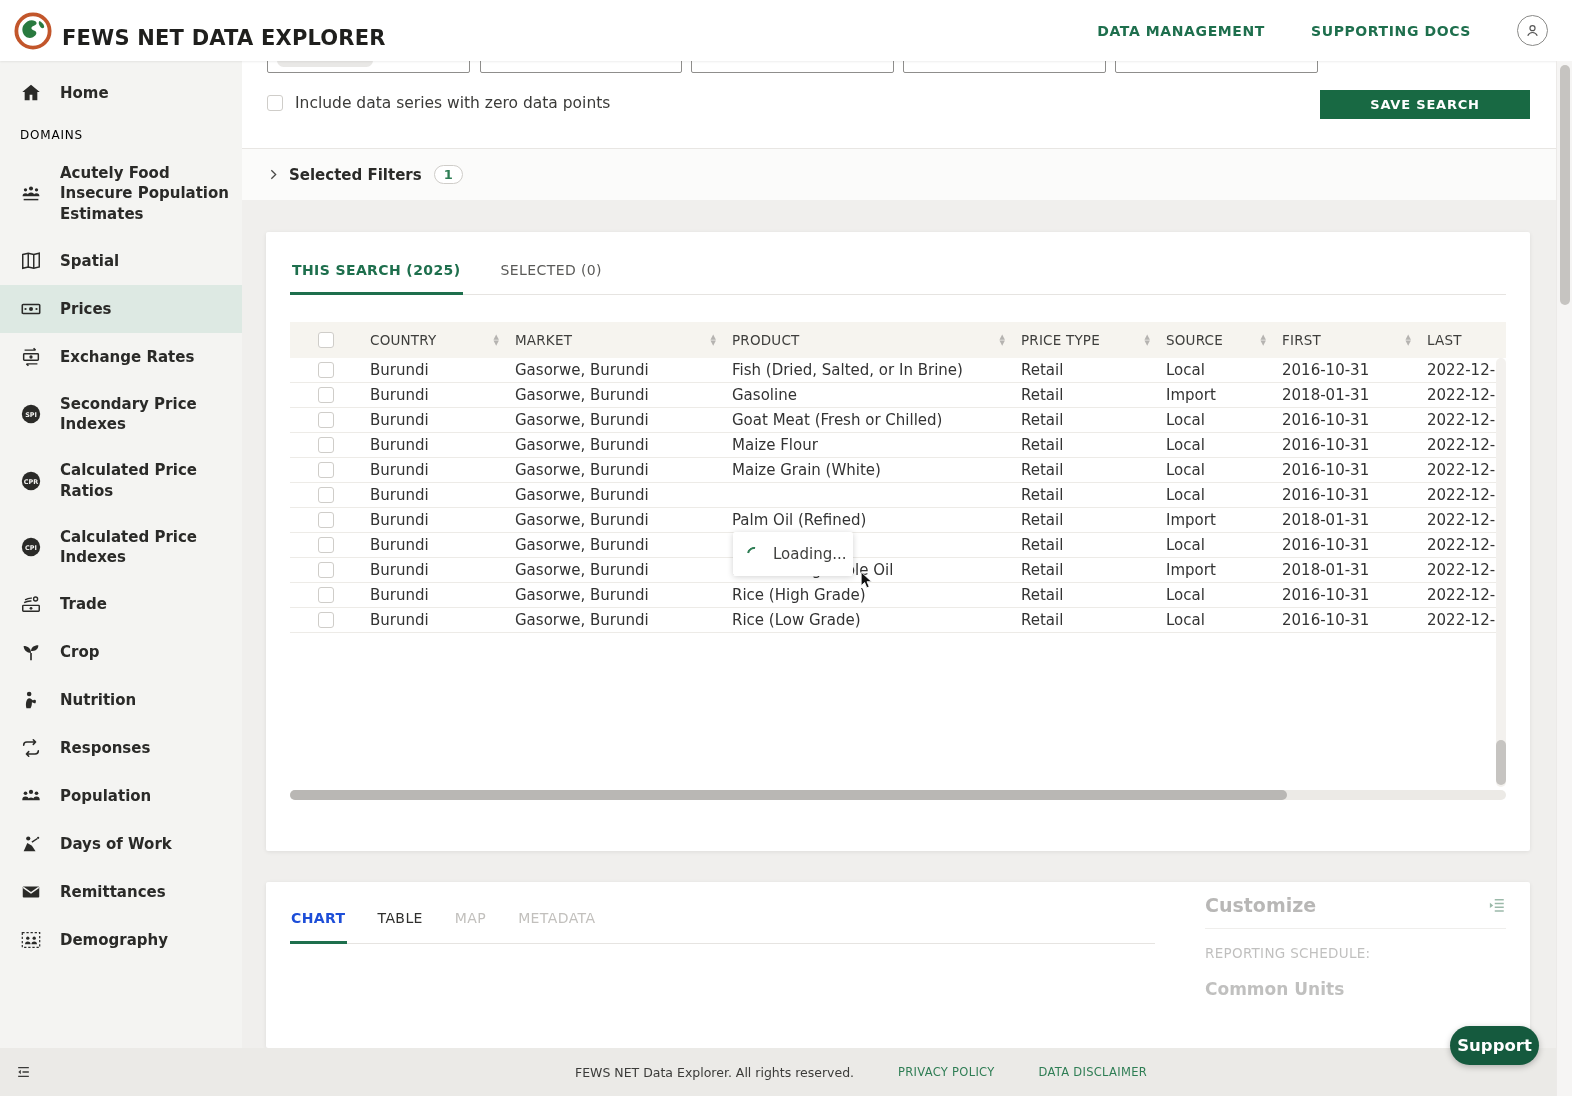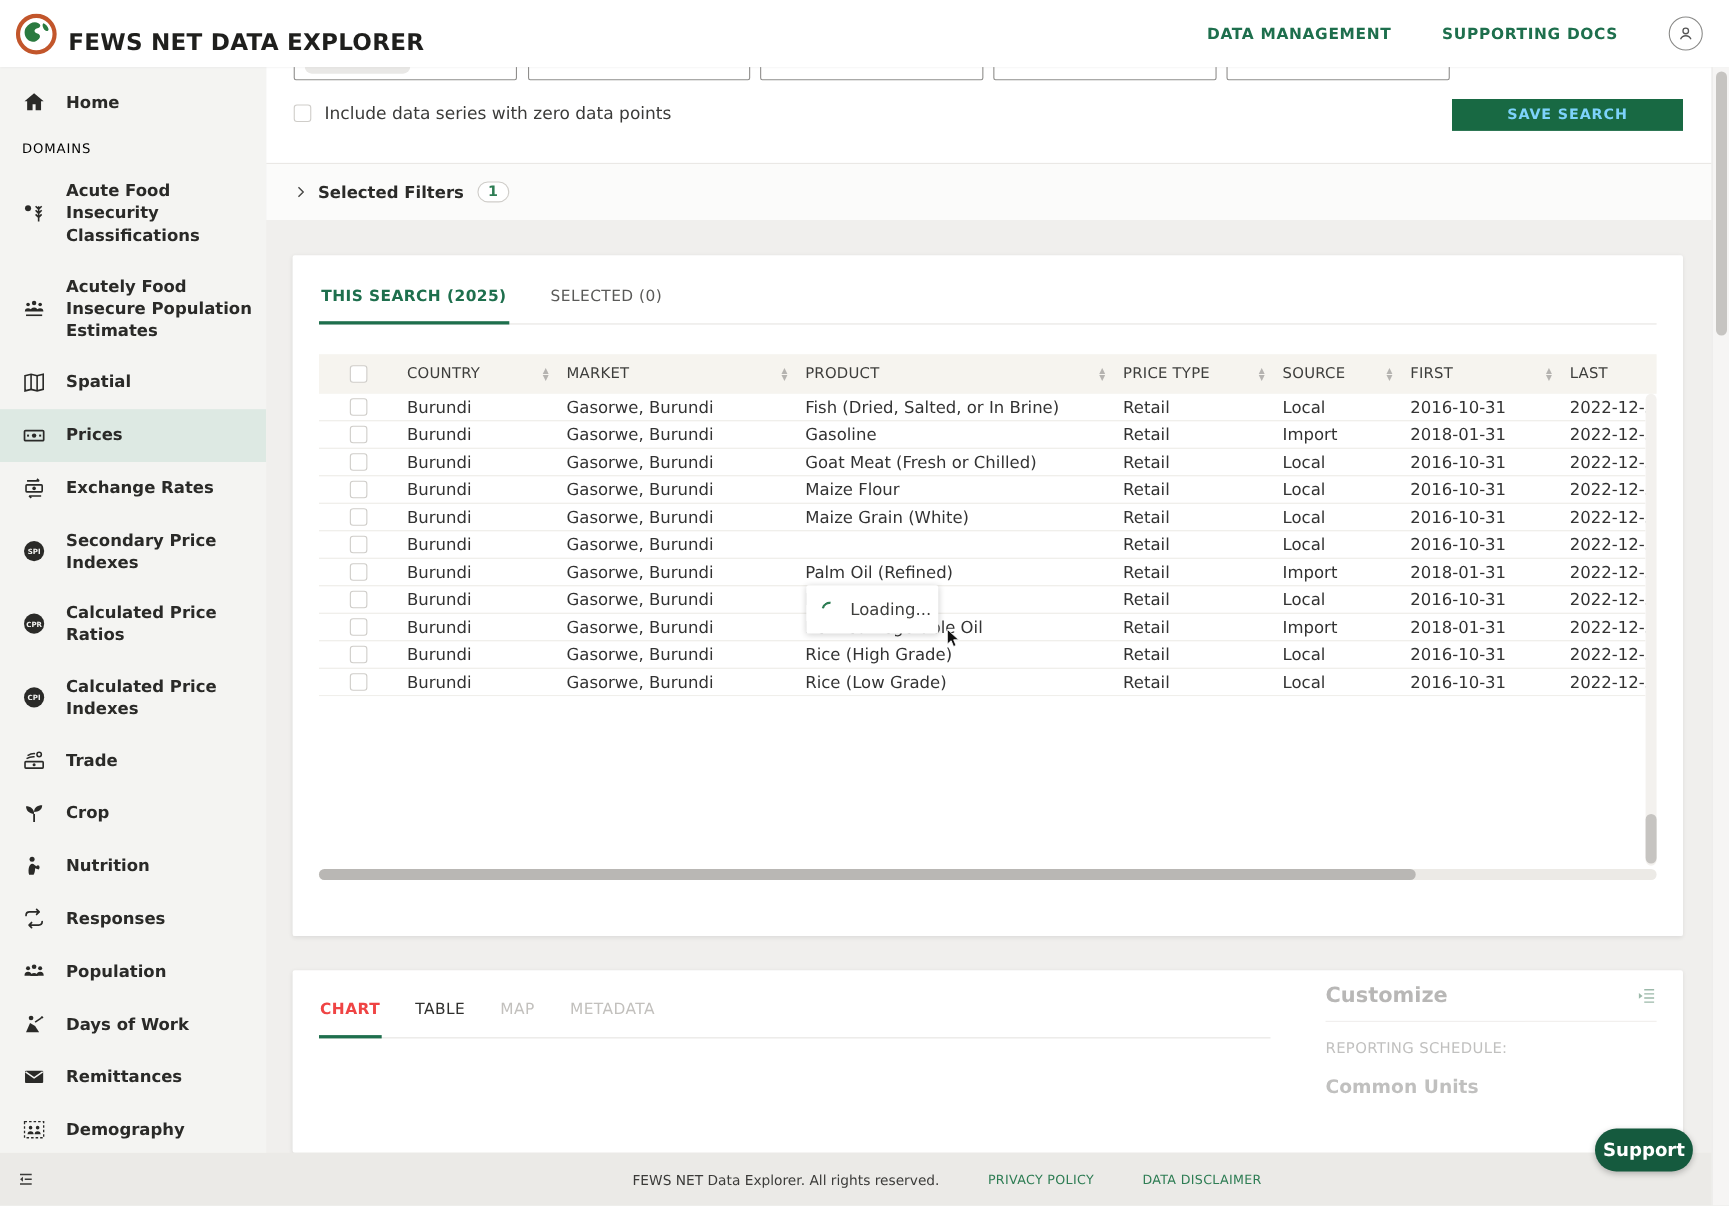--- a/index.html
+++ b/index.html
@@ -28,21 +28,21 @@
   .home-item{margin-top:8px;}
   .domains-heading{margin:11px 0 8px 20px;font-size:12px;color:#000000;letter-spacing:.8px;}
 
   
   .filter-strip{position:absolute;left:242px;top:61px;width:1314px;height:87px;background:#fff;z-index:5;}
   .filter-box{position:absolute;top:-22px;height:34px;background:#fff;border:1px solid #8f8e8c;border-radius:2px;}
   .filter-chip{position:absolute;left:9px;bottom:5px;width:96px;height:13px;background:#e9e8e6;border-radius:7px;}
   .zero-row{position:absolute;left:25px;top:33px;display:flex;align-items:center;gap:12px;}
   .checkbox{width:16px;height:16px;border:1px solid #cfcdc9;border-radius:3px;background:#fff;flex:0 0 16px;}
   .zero-label{font-size:15.5px;color:#3b3b39;}
-  .save-btn{position:absolute;left:1078px;top:29px;width:210px;height:29px;background:#186943;color:#7dd3fc;
+  .save-btn{position:absolute;left:1078px;top:29px;width:210px;height:29px;background:#186943;color:#ffffff;
     border:none;font-size:13px;font-weight:700;letter-spacing:.8px;cursor:pointer;font-family:inherit;}
 
   
   .selected-bar{position:absolute;left:242px;top:148px;width:1314px;height:52px;background:#fbfbfa;
     border-top:1px solid #e8e6e3;display:flex;align-items:center;padding-left:25px;z-index:4;}
   .chev-right{width:13px;height:13px;color:#4a4a48;margin-right:9px;}
   .chev-right svg{width:13px;height:13px;display:block;}
   .selected-label{font-size:15px;font-weight:700;color:#2b2b29;}
   .count-badge{margin-left:12px;padding:1px 9px;border:1px solid #cfcdc9;border-radius:11px;background:#fff;
     color:#2e7d54;font-size:13px;font-weight:600;}
@@ -81,21 +81,21 @@
     transform:rotate(-35deg);flex:0 0 14px;}
   .loading-text{font-size:15px;color:#3f3f3d;}
 
   
   .viz-card{position:absolute;left:266px;top:882px;width:1264px;height:166px;background:#fff;
     box-shadow:0 1px 4px rgba(0,0,0,.08);border-radius:2px;z-index:6;overflow:hidden;}
   .viz-tabs-row{display:flex;gap:30px;align-items:flex-end;margin-left:24px;width:865px;
     border-bottom:1px solid #e6e4e1;height:62px;}
   .vtab{padding:0 1px 15px;border-bottom:3px solid transparent;margin-bottom:-1px;font-size:14px;
     letter-spacing:.4px;color:#2f2f2d;cursor:pointer;}
-  .vtab.active{color:#ef4444;font-weight:700;border-color:#1e6f4d;}
+  .vtab.active{color:#1d4ed8;font-weight:700;border-color:#1e6f4d;}
   .vtab.disabled{color:#c2c0bd;cursor:default;}
   .customize{position:absolute;left:939px;top:12px;width:301px;opacity:.62;}
   .customize-head{display:flex;align-items:center;justify-content:space-between;padding-bottom:12px;
     border-bottom:1px solid #e6e4e1;}
   .customize-title{font-size:19px;font-weight:700;color:#8d8c8a;}
   .customize-icon{width:18px;height:18px;color:#5f8f76;}
   .customize-icon svg{width:18px;height:18px;display:block;}
   .sched-label{margin-top:16px;font-size:13.5px;color:#9b9a98;letter-spacing:.3px;}
   .sched-select{margin-top:8px;width:301px;height:30px;border:1px solid #d6d4d1;border-radius:3px;background:#fff;
     display:flex;align-items:center;justify-content:space-between;padding:0 10px 0 12px;color:#9b9a98;font-size:15px;}
@@ -151,29 +151,20 @@
           <path d="M12 3 2.5 11h2.6v9h5.4v-6h3v6h5.4v-9h2.6z" fill="currentColor"></path>
         </svg>
     </span>
     <span class="side-label">Home</span>
   </div>
   <div class="domains-heading">DOMAINS</div>
   <div id="sidebar-items">
       <div class="side-item">
         <span class="side-icon">
           <svg viewBox="0 0 24 24">
-            <circle cx="6" cy="8" r="3" fill="currentColor"></circle>
-            <path d="M16.5 21V6M16.5 9l3-3M16.5 9l-3-3M16.5 13l3-3M16.5 13l-3-3M16.5 17l3-3M16.5 17l-3-3" stroke="currentColor" stroke-width="1.6" fill="none"></path>
-          </svg>
-        </span>
-        <span class="side-label">Acute Food Insecurity Classifications</span>
-      </div>
-      <div class="side-item">
-        <span class="side-icon">
-          <svg viewBox="0 0 24 24">
             <g fill="currentColor">
               <circle cx="12" cy="7" r="2.2"></circle>
               <circle cx="6" cy="8.5" r="1.8"></circle>
               <circle cx="18" cy="8.5" r="1.8"></circle>
               <path d="M8.5 15a3.5 3.5 0 017 0v.5h-7zM2.8 15.5a3.2 3.2 0 016.4 0zM14.8 15.5a3.2 3.2 0 016.4 0z"></path>
               <rect x="4" y="18.4" width="16" height="1.6"></rect>
             </g>
           </svg>
         </span>
         <span class="side-label">Acutely Food Insecure Population Estimates</span>

